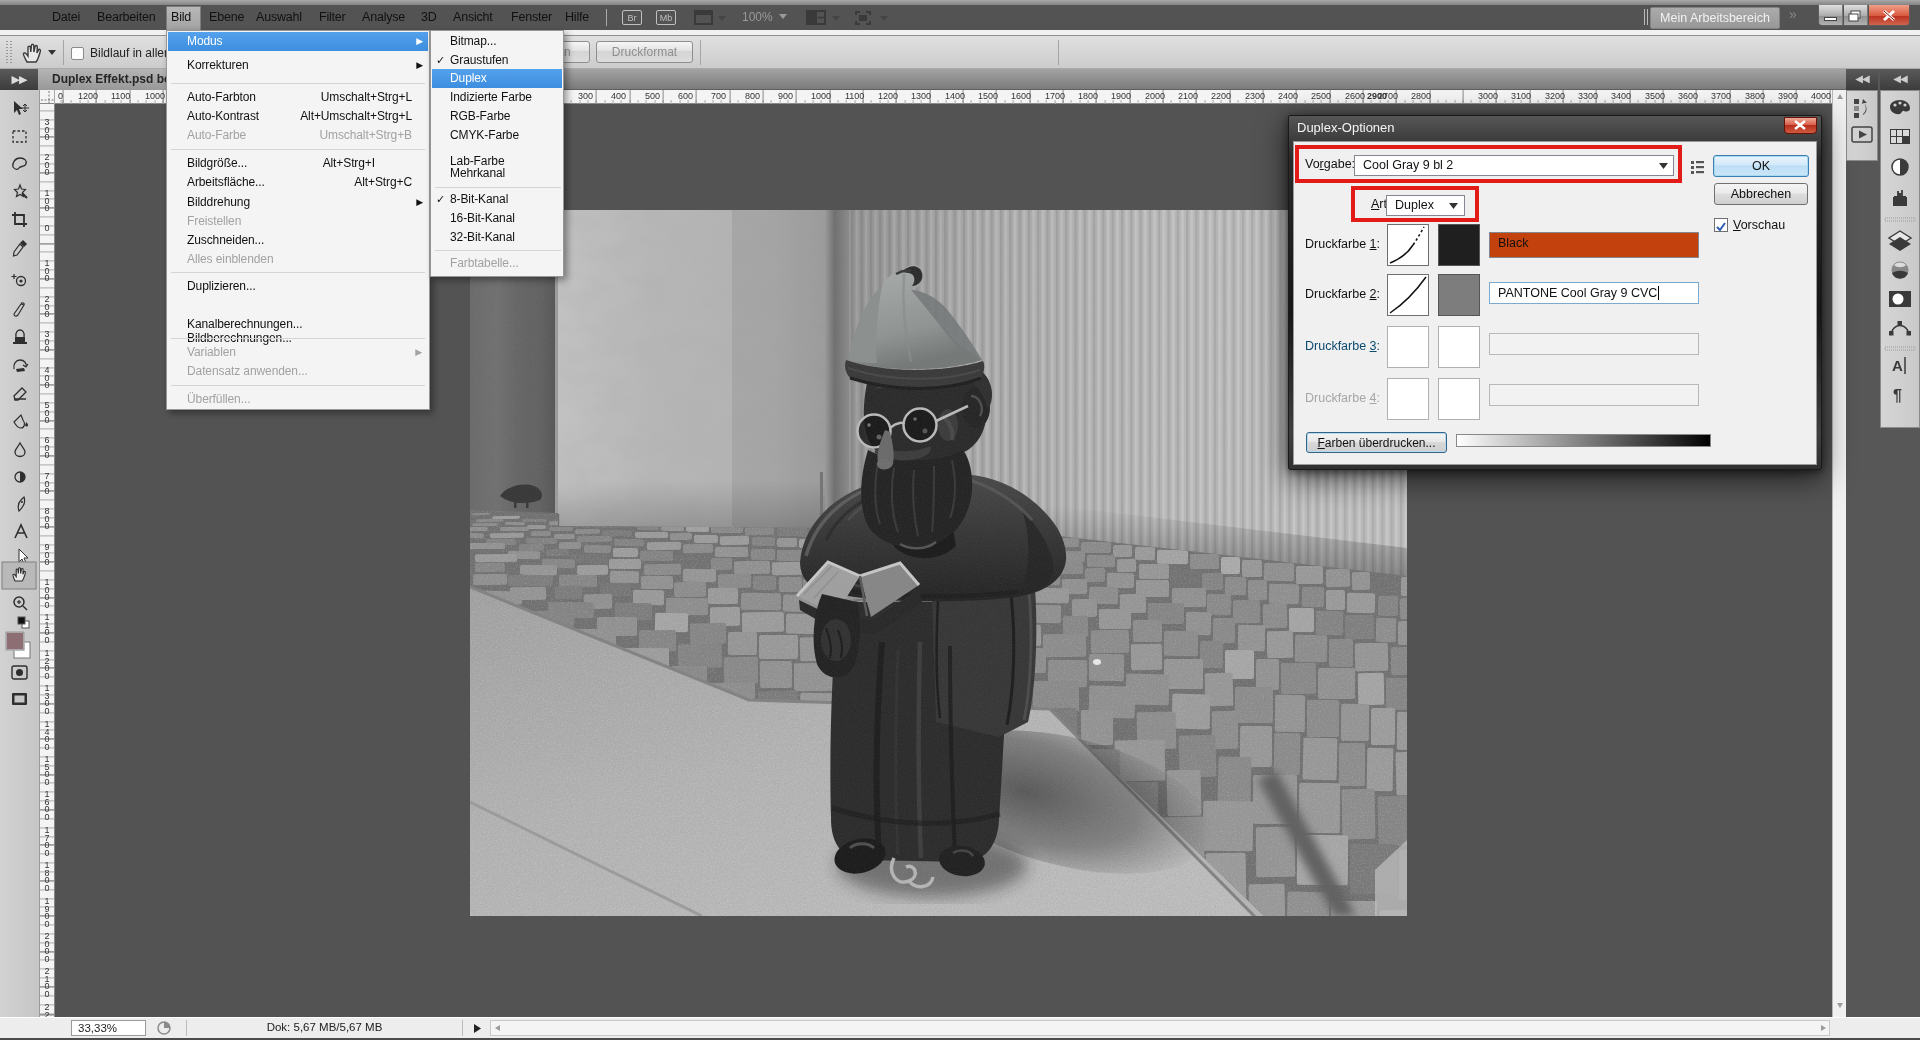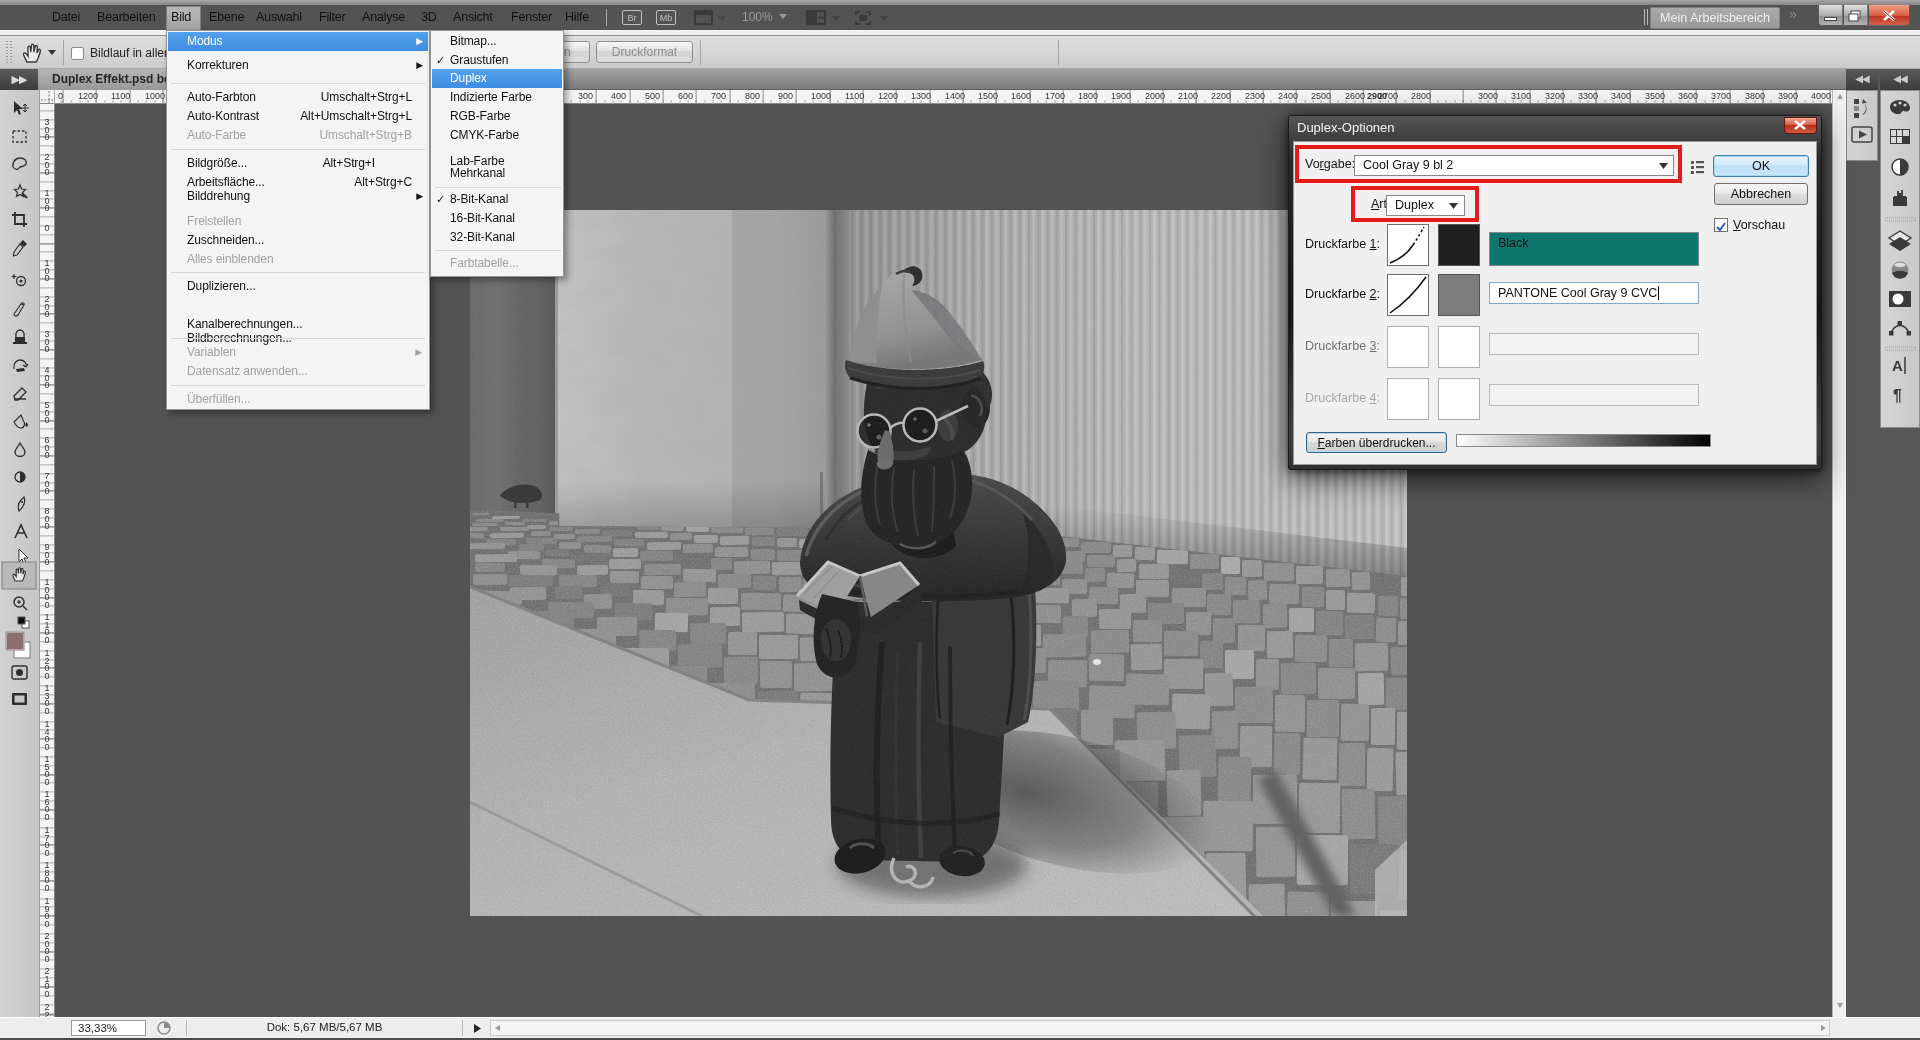--- a/index.html
+++ b/index.html
@@ -995,21 +995,21 @@
       </div>
       <div class="msep" style="top:118px;width:254px;"></div>
       <div class="mrow" style="top:123px;width:223px;height:19px;line-height:19px;">
         <span class="lab">Bildgröße...</span>
         <span class="sc">Alt+Strg+I</span>
       </div>
       <div class="mrow" style="top:142px;width:260px;height:19px;line-height:19px;">
         <span class="lab">Arbeitsfläche...</span>
         <span class="sc">Alt+Strg+C</span>
       </div>
-      <div class="mrow" style="top:156px;width:260px;height:19px;line-height:19px;padding-left:26px;">
+      <div class="mrow" style="top:162px;width:260px;height:19px;line-height:19px;padding-left:26px;">
         <span class="lab">Bilddrehung</span>
         <span class="arr">▶</span>
       </div>
       <div class="mrow gray" style="top:181px;width:260px;height:19px;line-height:19px;">
         <span class="lab">Freistellen</span>
       </div>
       <div class="mrow" style="top:200px;width:260px;height:19px;line-height:19px;">
         <span class="lab">Zuschneiden...</span>
       </div>
       <div class="mrow gray" style="top:219px;width:260px;height:19px;line-height:19px;">
@@ -1114,28 +1114,28 @@
         <div class="abs" style="left:420px;top:76px;width:14px;height:14px;background:#fff;border:1px solid #707070;"><svg width="12" height="12">
             <path d="M2,6 L5,9 L10,2" stroke="#2a5db0" stroke-width="2" fill="none"></path>
           </svg></div>
         <div class="dlab" style="left:439px;top:76px;"><u>V</u>orschau</div>
         <div class="dlab" style="left:11px;top:95px;color:#111;">Druckfarbe <u>1</u>:</div>
         <div class="abs" style="left:93px;top:82px;width:42px;height:42px;background:#fff;border:1px solid #6f6f6f;"><svg width="40" height="40">
             <path d="M2,38 C12,34 20,28 25,20" stroke="#111" stroke-width="1.5" fill="none"></path>
             <path d="M25,20 C30,13 33,7 36,2" stroke="#111" stroke-width="1.5" stroke-dasharray="2.5,2.5" fill="none"></path>
           </svg></div>
         <div class="abs" style="left:144px;top:82px;width:42px;height:42px;background:#1f1f1f;border:1px solid #555;"></div>
-        <div class="fld" style="left:195px;top:90px;width:210px;height:34px;line-height:20px;padding-left:8px;background:#0f766e;border-color:#828790;">Black</div>
+        <div class="fld" style="left:195px;top:90px;width:210px;height:26px;line-height:20px;padding-left:8px;background:#c2410c;border-color:#828790;">Black</div>
         <div class="dlab" style="left:11px;top:145px;color:#111;">Druckfarbe <u>2</u>:</div>
         <div class="abs" style="left:93px;top:132px;width:42px;height:42px;background:#fff;border:1px solid #6f6f6f;"><svg width="40" height="40">
             <path d="M2,38 C14,30 28,16 38,2" stroke="#111" stroke-width="1.5" fill="none"></path>
           </svg></div>
         <div class="abs" style="left:144px;top:132px;width:42px;height:42px;background:#7d7d7d;border:1px solid #555;"></div>
         <div class="fld" style="left:195px;top:140px;width:210px;height:22px;line-height:20px;padding-left:8px;background:#fff;border-color:#7aaad0;">PANTONE Cool Gray 9 CVC<span style="border-left:1px solid #000;margin-left:1px;"></span></div>
-        <div class="dlab" style="left:11px;top:197px;color:#737373;text-align:center;">Druckfarbe <u>3</u>:</div>
+        <div class="dlab" style="left:11px;top:197px;color:#0c4a6e;text-align:center;">Druckfarbe <u>3</u>:</div>
         <div class="abs" style="left:93px;top:184px;width:42px;height:42px;background:#fff;border:1px solid #b0b0b0;"></div>
         <div class="abs" style="left:144px;top:184px;width:42px;height:42px;background:#fff;border:1px solid #b0b0b0;"></div>
         <div class="fld" style="left:195px;top:191px;width:210px;height:22px;line-height:20px;padding-left:8px;background:#f2f2f2;border-color:#b8b8b8;"></div>
         <div class="dlab" style="left:11px;top:249px;color:#a6a6a6;">Druckfarbe <u>4</u>:</div>
         <div class="abs" style="left:93px;top:236px;width:42px;height:42px;background:#fff;border:1px solid #b0b0b0;"></div>
         <div class="abs" style="left:144px;top:236px;width:42px;height:42px;background:#fff;border:1px solid #b0b0b0;"></div>
         <div class="fld" style="left:195px;top:242px;width:210px;height:22px;line-height:20px;padding-left:8px;background:#f2f2f2;border-color:#b8b8b8;"></div>
         <div class="abs" style="left:12px;top:290px;width:141px;height:21px;background:linear-gradient(#f4f4f4,#e8e8e8 45%,#d8d8d8 50%,#cfcfcf);border:1px solid #2f6588;border-radius:3px;box-shadow:0 0 0 1px #bcd9ec inset;font-size:12px;color:#111;text-align:center;line-height:20px;"><u>F</u>arben überdrucken...</div>
         <div class="abs" style="left:162px;top:292px;width:255px;height:13px;background:linear-gradient(90deg,#ffffff,#000000);border:1px solid #888;"></div>
       </div>

